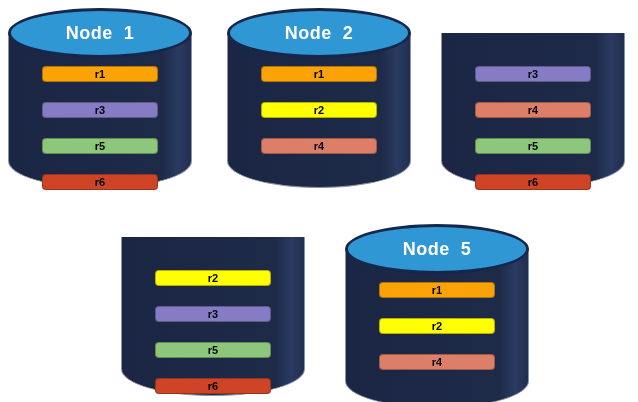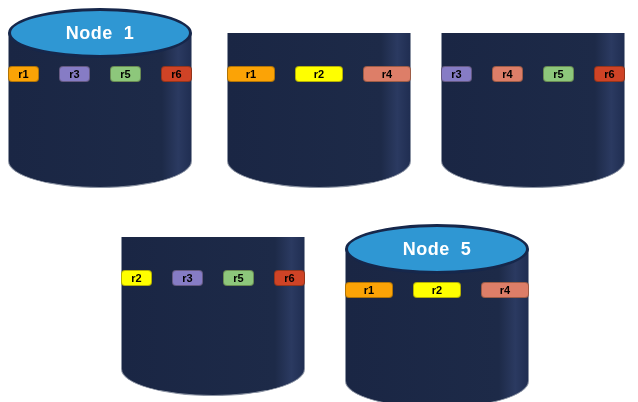--- a/index.html
+++ b/index.html
@@ -39,20 +39,21 @@
     font-weight: bold;
     font-size: 18px;
     letter-spacing: 0.5px;
     white-space: pre;
     line-height: 1;
   }
   .bars {
     position: absolute;
     top: 58px; left: 0; right: 0;
     display: flex;
+    flex-direction: column;
     align-items: center;
     gap: 20px;
     text-align: right;
   }
   .bar {
     width: 116px;
     height: 16px;
     border-radius: 4px;
     border: 1px solid rgba(40, 30, 10, 0.35);
     box-sizing: border-box;
@@ -88,20 +89,23 @@
           <span class="bar-label">r5</span>
         </div>
       <div class="bar" style="background: rgb(207, 67, 38);">
           <span class="bar-label">r6</span>
         </div>
     </div>
   </div>
 
   <div class="node" style="left:227px; top:8px;">
     <div class="cyl-body"></div>
+    <div class="cyl-top">
+      <span class="node-title">Node  2</span>
+    </div>
     <div class="bars">
       <div class="bar" style="background: rgb(251, 163, 6);">
           <span class="bar-label">r1</span>
         </div>
       <div class="bar" style="background: rgb(255, 255, 0);">
           <span class="bar-label">r2</span>
         </div>
       <div class="bar" style="background: rgb(221, 126, 104);">
           <span class="bar-label">r4</span>
         </div>

